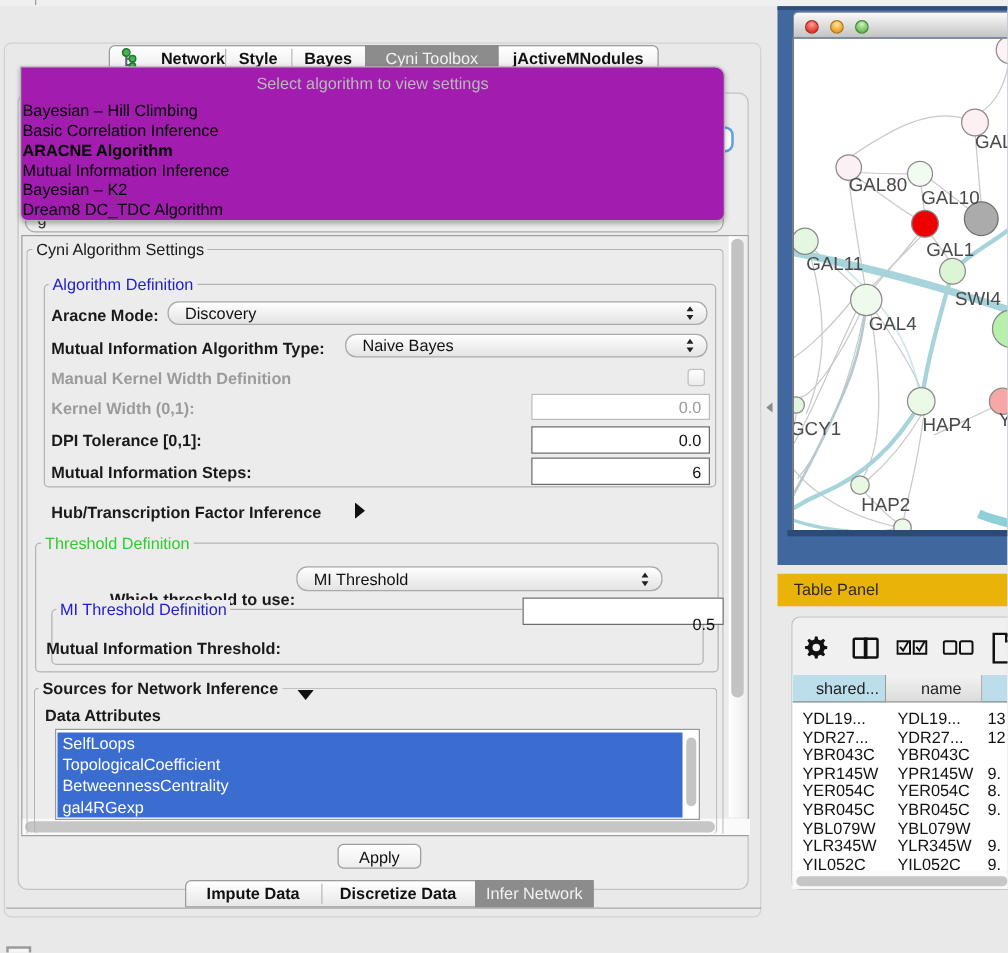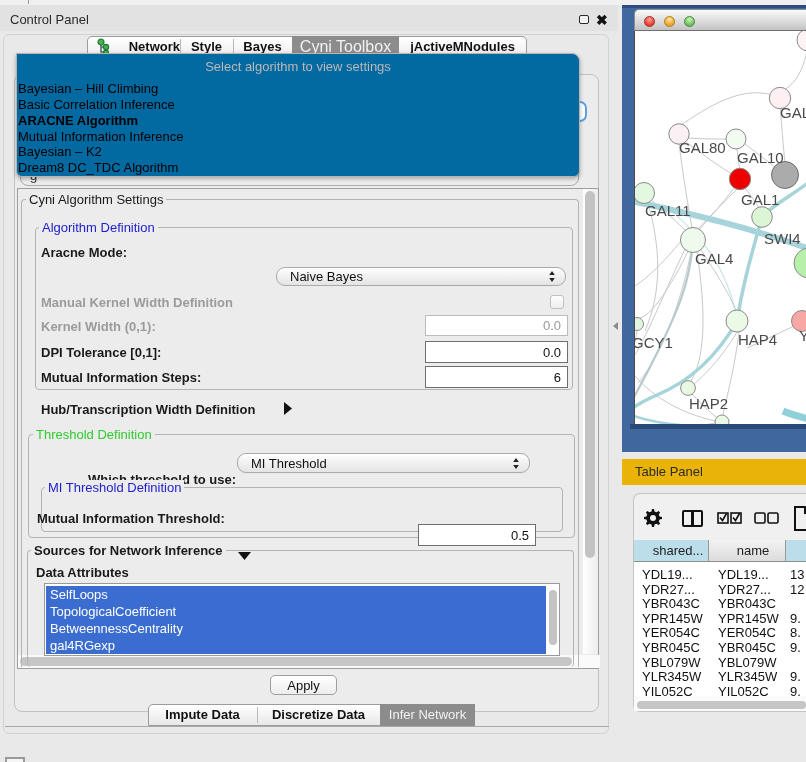--- a/index.html
+++ b/index.html
@@ -18,25 +18,20 @@
 .tfield { position:absolute; background:#fff; font-size:13px; color:#111; text-align:right; }
 .tab { position:absolute; top:36px; height:22px; line-height:22px; font-size:13px; font-weight:bold; color:#111; text-align:center; }
 </style>
 </head>
 <body>
 <div id="stage">
 
 <div class="abs" style="left:0;top:0;width:806px;height:5px;background:#f0f0f0;"></div>
 <div class="abs" style="left:28px;top:0;width:1px;height:4px;background:#9a9a9a;"></div>
 
-<div class="abs" style="left:0;top:5px;width:618px;height:26px;background:#e2e2e2;">
-  <div class="abs" style="left:10px;top:7px;font-size:13px;color:#2b2b2b;">Control Panel</div>
-  <div class="abs" style="left:579px;top:9.5px;width:10px;height:9px;border:1.5px solid #2a2a2a;border-radius:2px;background:#f4f4f4;"></div>
-  <div class="abs" style="left:596px;top:7px;font-size:14px;font-weight:bold;color:#111;">✖</div>
-</div>
 
 <div class="abs" style="left:0;top:31px;width:618px;height:731px;background:#e9e9e9;"></div>
 
 <div class="abs" style="left:3px;top:34px;width:606px;height:700px;border:1px solid #d2d2d2;border-radius:6px;"></div>
 
 <div class="abs" style="left:14px;top:74px;width:585px;height:638px;background:#ececec;border:1px solid #c2c2c2;border-radius:8px;"></div>
 
 <div class="abs" style="left:20px;top:101px;width:567px;height:21px;border:2.5px solid #5d9fe0;border-radius:7px;background:#fff;"></div>
 
 <div class="abs" style="left:20px;top:152px;width:559px;height:34px;border:1px solid #a9a9a9;border-radius:8px;background:linear-gradient(#fff,#ececec);"></div>
@@ -47,24 +42,24 @@
 <svg class="abs" style="left:97px;top:38px;" width="14" height="17" viewBox="0 0 14 17">
   <path d="M4 6 L4 14 L8 14 M4 9 L7 9" stroke="#5a6675" stroke-width="1.6" fill="none"></path>
   <circle cx="4" cy="4" r="3" fill="#4caf50" stroke="#1c7a30" stroke-width="1.2"></circle>
   <circle cx="9" cy="9" r="2.6" fill="#4caf50" stroke="#1c7a30" stroke-width="1.2"></circle>
   <circle cx="9" cy="14.6" r="2.4" fill="#4caf50" stroke="#1c7a30" stroke-width="1.2"></circle>
 </svg>
 <div class="abs" style="left:180px;top:39px;width:1px;height:16px;background:#b9b9b9;"></div>
 <div class="abs tab" style="left:180px;width:53px;">Style</div>
 <div class="abs" style="left:233px;top:39px;width:1px;height:16px;background:#b9b9b9;"></div>
 <div class="abs tab" style="left:233px;width:59px;">Bayes</div>
-<div class="abs" style="left:292px;top:36px;width:107px;height:22px;background:#8c8c8c;color:#f2f2f2;font-size:16px;text-align:center;line-height:22px;">Cyni Toolbox</div>
+<div class="abs" style="left:292px;top:36px;width:107px;height:22px;background:#8c8c8c;color:#f2f2f2;font-size:13px;text-align:center;line-height:22px;">Cyni Toolbox</div>
 <div class="abs tab" style="left:399px;width:127px;">jActiveMNodules</div>
 
-<div class="abs" style="left:16px;top:53px;width:564px;height:124px;background:#0369a1;border:1px solid #b5b5b5;border-radius:0 8px 6px 6px;box-shadow:0 2px 4px rgba(0,0,0,0.3);">
+<div class="abs" style="left:16px;top:53px;width:564px;height:124px;background:#a21caf;border:1px solid #b5b5b5;border-radius:0 8px 6px 6px;box-shadow:0 2px 4px rgba(0,0,0,0.3);">
   <div style="text-align:center;font-size:13px;color:#b9b9b9;margin-top:5px;">Select algorithm to view settings</div>
   <div style="font-size:13px;color:#000;margin-left:1px;line-height:15.85px;margin-top:7px;">
     Bayesian – Hill Climbing<br>
     Basic Correlation Inference<br>
     <b>ARACNE Algorithm</b><br>
     Mutual Information Inference<br>
     Bayesian – K2<br>
     Dream8 DC_TDC Algorithm
   </div>
 </div>
@@ -78,61 +73,68 @@
   <div class="abs" style="left:2px;bottom:2px;width:552px;height:9px;background:#c6c6c6;border-radius:4.5px;"></div>
 </div>
 
 <div class="grp" style="left:21px;top:199px;width:558px;height:468px;border-bottom:none;border-radius:4px 4px 0 0;"></div>
 <div class="grptitle" style="left:26px;top:192px;color:#1a1a1a;">Cyni Algorithm Settings</div>
 
 <div class="grp" style="left:35px;top:227px;width:538px;height:163px;"></div>
 <div class="grptitle" style="left:39px;top:220px;color:#2020d0;">Algorithm Definition</div>
 
 <div class="abs lbl" style="left:41px;top:245px;">Aracne Mode:</div>
-
+<div class="combo" style="left:134px;top:241px;width:432px;height:19px;">
+      <span class="ctext">Discovery</span>
+  <svg class="carrow" viewBox="0 0 6 11">
+        <path d="M3 0 L5.8 4 L0.2 4 Z M3 11 L5.8 7 L0.2 7 Z" fill="#222"></path>
+      </svg>
+    </div>
+
+<div class="abs lbl" style="left:41px;top:271px;">Mutual Information Algorithm Type:</div>
 <div class="combo" style="left:276px;top:267px;width:290px;height:19px;">
       <span class="ctext">Naive Bayes</span>
   <svg class="carrow" viewBox="0 0 6 11">
         <path d="M3 0 L5.8 4 L0.2 4 Z M3 11 L5.8 7 L0.2 7 Z" fill="#222"></path>
       </svg>
     </div>
 
 <div class="abs lbl dis" style="left:41px;top:295px;">Manual Kernel Width Definition</div>
 <div class="abs" style="left:550px;top:295px;width:14px;height:14px;border:1px solid #c0c0c0;border-radius:3px;background:linear-gradient(#fefefe,#ececec);"></div>
 
 <div class="abs lbl dis" style="left:41px;top:319px;">Kernel Width (0,1):</div>
 <div class="tfield" style="left:425px;top:315px;width:143px;height:21px;border:1px solid #bcbcbc;color:#9b9b9b;padding:2px 6px 0 0;">0.0</div>
 
 <div class="abs lbl" style="left:41px;top:345px;">DPI Tolerance [0,1]:</div>
 <div class="tfield" style="left:425px;top:341px;width:143px;height:22px;border:1px solid #6e6e6e;padding:3px 6px 0 0;">0.0</div>
 
 <div class="abs lbl" style="left:41px;top:370px;">Mutual Information Steps:</div>
 <div class="tfield" style="left:425px;top:366px;width:143px;height:22px;border:1px solid #6e6e6e;padding:3px 6px 0 0;">6</div>
 
-<div class="abs lbl" style="left:41px;top:402px;">Hub/Transcription Width Definition</div>
+<div class="abs lbl" style="left:41px;top:402px;">Hub/Transcription Factor Inference</div>
 <svg class="abs" style="left:283px;top:402px;" width="10" height="13" viewBox="0 0 10 13">
       <path d="M1 0 L9 6.5 L1 13 Z" fill="#111"></path>
     </svg>
 
 <div class="grp" style="left:28px;top:434px;width:547px;height:104px;"></div>
 <div class="grptitle" style="left:33px;top:427px;color:#2ecc2e;">Threshold Definition</div>
 
 <div class="abs lbl" style="left:88px;top:472px;">Which threshold to use:</div>
 <div class="combo" style="left:237px;top:453px;width:293px;height:20px;">
       <span class="ctext" style="top:2px;">MI Threshold</span>
   <svg class="carrow" viewBox="0 0 6 11">
         <path d="M3 0 L5.8 4 L0.2 4 Z M3 11 L5.8 7 L0.2 7 Z" fill="#222"></path>
       </svg>
     </div>
 
 <div class="grp" style="left:41px;top:487px;width:522px;height:45px;"></div>
 <div class="grptitle" style="left:45px;top:480px;color:#2020d0;">MI Threshold Definition</div>
 
 <div class="abs lbl" style="left:37px;top:511px;">Mutual Information Threshold:</div>
-<div class="tfield" style="left:418px;top:524px;width:118px;height:22px;border:1px solid #6e6e6e;padding:3px 6px 0 0;">0.5</div>
+<div class="tfield" style="left:418px;top:478px;width:161px;height:22px;border:1px solid #6e6e6e;padding:13px 6px 0 0;">0.5</div>
 
 <div class="grp" style="left:27px;top:550px;width:547px;height:117px;border-bottom:none;"></div>
 <div class="grptitle" style="left:31px;top:543px;color:#1a1a1a;font-weight:bold;">Sources for Network Inference</div>
 <svg class="abs" style="left:238px;top:551px;" width="13" height="10" viewBox="0 0 13 10">
       <path d="M0 1 L13 1 L6.5 9 Z" fill="#111"></path>
     </svg>
 
 <div class="abs lbl" style="left:36px;top:565px;">Data Attributes</div>
 <div class="abs" style="left:44px;top:583px;width:516px;height:73px;background:#fff;border:1px solid #999;overflow:hidden;">
   <div class="abs" style="left:1px;top:2px;width:500px;height:68px;background:#3b6dd1;color:#fff;font-size:13px;line-height:17px;padding-left:4px;">

